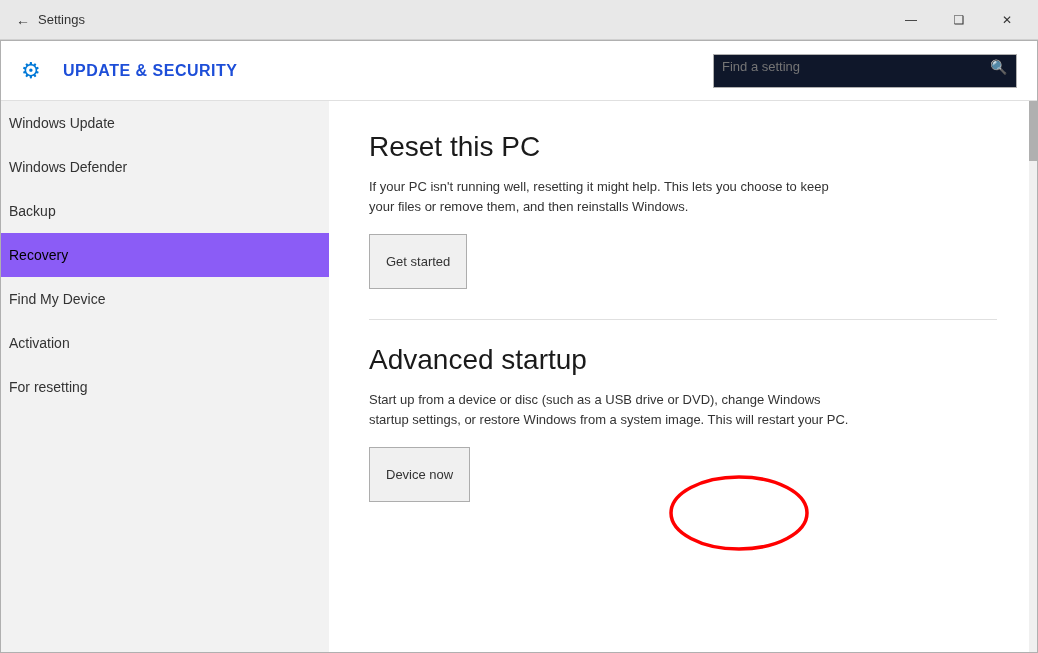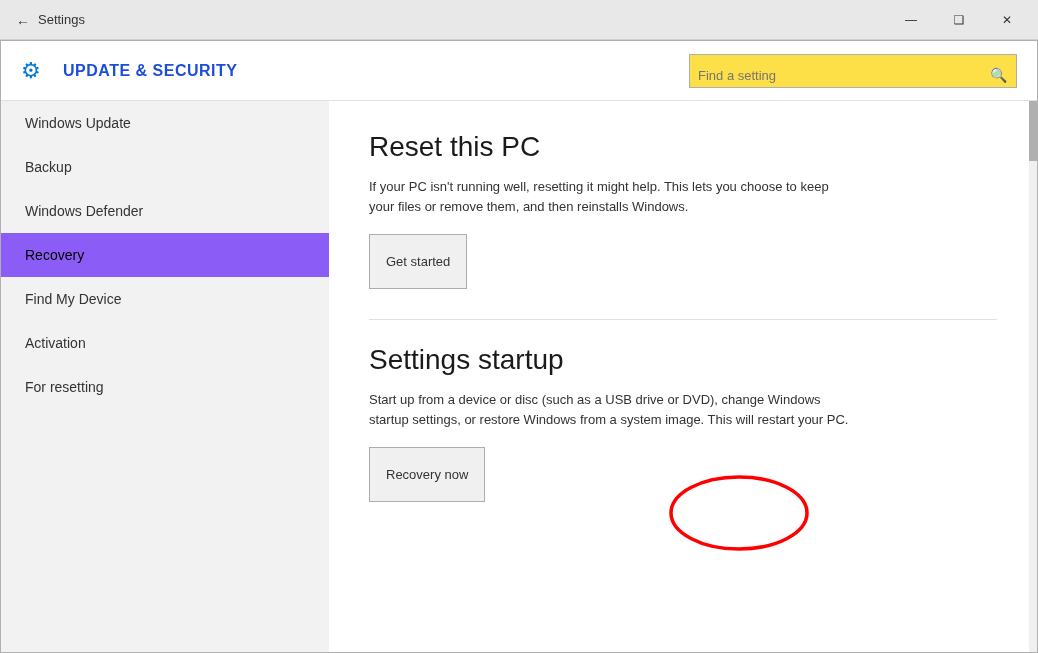--- a/index.html
+++ b/index.html
@@ -19,33 +19,33 @@
     .window { display: flex; flex-direction: column; height: 613px; border: 1px solid #b0b0b0; background: white; }
 
     
     .app-header {
       display: flex; align-items: center; background: white;
       padding: 12px 20px; border-bottom: 1px solid #e0e0e0; min-height: 60px;
     }
     .gear-icon { width: 30px; height: 30px; margin-right: 12px; color: #0078d7; font-size: 22px; display: flex; align-items: center; }
     .app-title { font-size: 16px; font-weight: 600; color: #1d4ed8; letter-spacing: 0.5px; }
     .search-box {
-      margin-left: auto; display: flex; align-items: flex-end;
-      border: 1px solid #b0b0b0; background: #fde047; width: 328px; height: 34px;
+      margin-left: auto; display: flex; align-items: flex-start;
+      border: 1px solid #b0b0b0; background: #0f172a; width: 304px; height: 34px;
     }
     .search-input { border: none; outline: none; padding: 4px 8px; font-size: 13px; flex: 1; color: #666; background: transparent; }
     .search-icon { padding: 4px 8px; color: #666; font-size: 14px; }
 
     
     .app-body { display: flex; flex: 1; overflow: hidden; }
 
     
     .sidebar { width: 328px; min-width: 328px; background: #f2f2f2; overflow-y: auto; }
     .sidebar-item {
-      padding: 14px 20px; cursor: pointer; font-size: 14px; color: #333;
+      padding: 14px 4px; cursor: pointer; font-size: 14px; color: #333;
       border-left: 4px solid transparent;
     }
     .sidebar-item.active { background: #8b5cf6; border-left: 4px solid transparent; color: #000; }
 
     
     .content { flex: 1; padding: 30px 40px; overflow-y: auto; background: white; position: relative; }
 
     .section-title { font-size: 28px; font-weight: 400; color: #1a1a1a; margin-bottom: 14px; }
     .section-desc { font-size: 13px; color: #333; line-height: 1.5; margin-bottom: 18px; max-width: 480px; }
 
@@ -89,24 +89,24 @@
     </div>
   </div>
 
   <div class="app-body">
 
     <nav class="sidebar">
       <div class="sidebar-item">
         <span>Windows Update</span>
       </div>
       <div class="sidebar-item">
-        <span>Backup</span>
+        <span>Windows Defender</span>
       </div>
       <div class="sidebar-item">
-        <span>Windows Defender</span>
+        <span>Backup</span>
       </div>
       <div class="sidebar-item active">
         <span>Recovery</span>
       </div>
       <div class="sidebar-item">
         <span>Find My Device</span>
       </div>
       <div class="sidebar-item">
         <span>Activation</span>
       </div>
@@ -118,23 +118,23 @@
     <main class="content" style="position:relative;">
 
       
       <h2 class="section-title">Reset this PC</h2>
       <p class="section-desc">If your PC isn't running well, resetting it might help. This lets you choose to keep your files or remove them, and then reinstalls Windows.</p>
       <button class="action-btn">Get started</button>
 
       <hr class="divider">
 
       
-      <h2 class="section-title">Settings startup</h2>
+      <h2 class="section-title">Advanced startup</h2>
       <p class="section-desc">Start up from a device or disc (such as a USB drive or DVD), change Windows startup settings, or restore Windows from a system image. This will restart your PC.</p>
-      <button class="action-btn">Recovery now</button>
+      <button class="action-btn">Device now</button>
 
       
       <svg style="position:absolute; left:338px; top:372px; width:145px; height:80px; pointer-events:none;" viewBox="0 0 145 80">
         <ellipse cx="72" cy="40" rx="68" ry="36" fill="none" stroke="red" stroke-width="3.5"></ellipse>
       </svg>
 
       
       <div class="scroll-indicator" style="position:absolute;right:0;top:0;width:8px;height:100%;background:#f0f0f0;">
         <div class="scroll-thumb"></div>
       </div>

